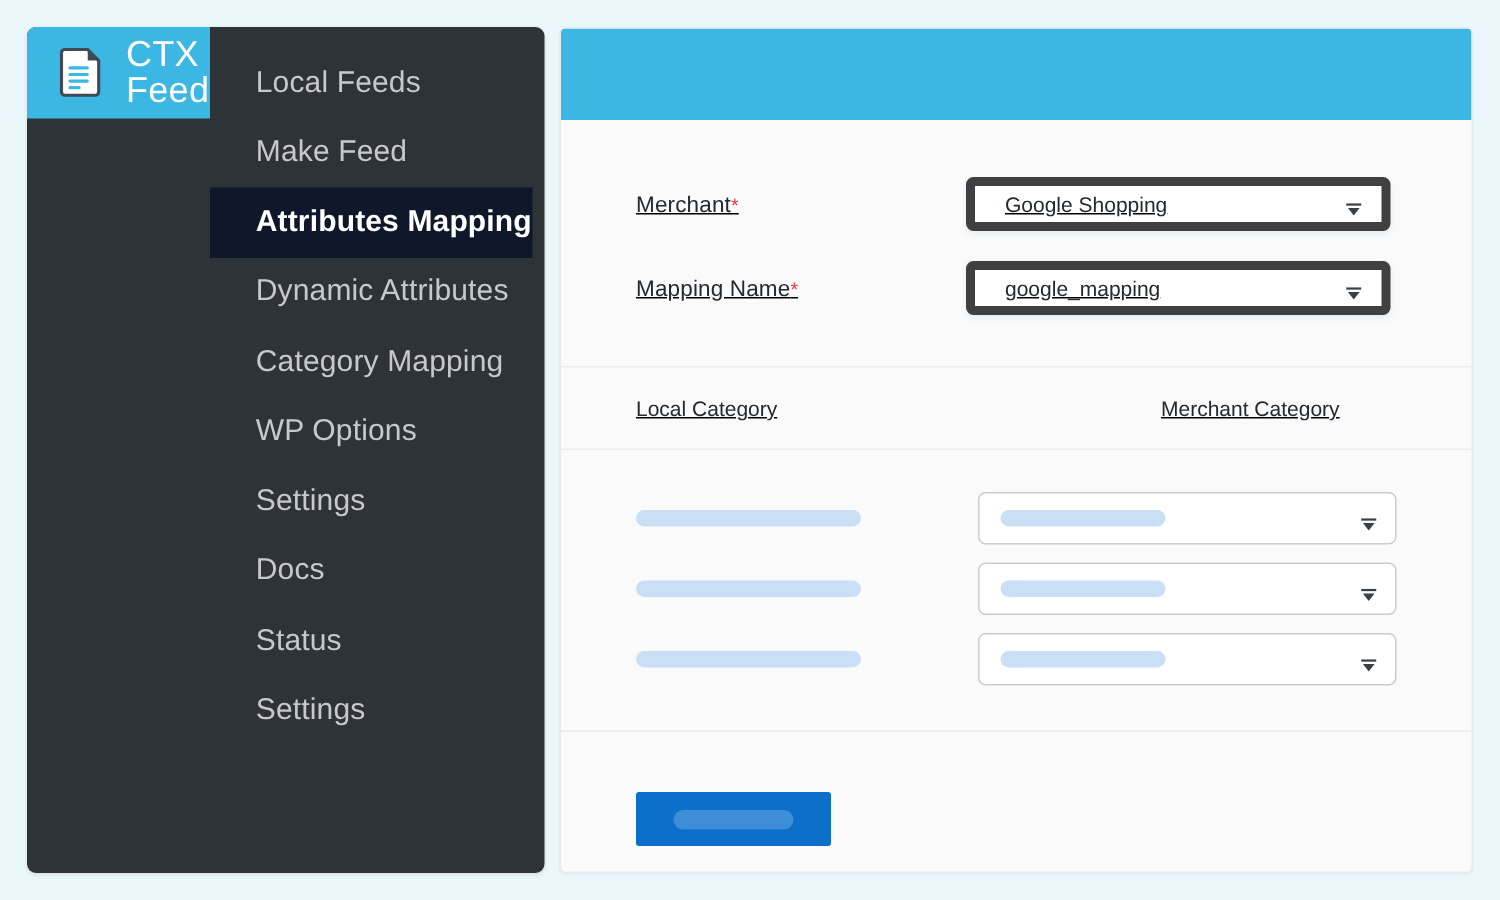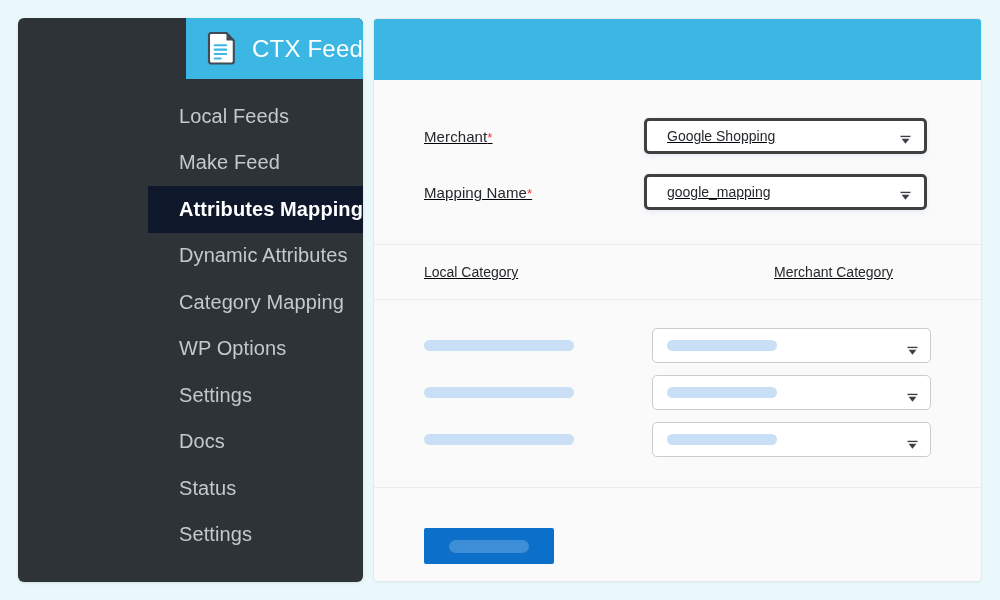--- a/index.html
+++ b/index.html
@@ -26,23 +26,22 @@
   }
 
   
   .sidebar {
     width: 345px;
     flex: 0 0 345px;
     background: #2e3338;
     border-radius: 6px;
     overflow: hidden;
     display: flex;
-    flex-direction: column;
+    flex-direction: row;
     box-shadow: 0 1px 3px rgba(0,0,0,.10);
-    align-items: flex-end;
   }
 
   .sidebar-brand {
     height: 61px;
     flex: 0 0 61px;
     background: #3cb6e3;
     display: flex;
     align-items: center;
     padding-left: 20px;
     gap: 16px;
@@ -135,21 +134,21 @@
   }
 
   .req { color: #f0323c; font-size: 13px; }
 
   .select {
     position: relative;
     width: 283px;
     flex: 0 0 283px;
     height: 36px;
     background: #ffffff;
-    border: 3px solid #404040;
+    border: 6px solid #404040;
     border-radius: 5px;
     display: flex;
     align-items: center;
     padding: 0 30px 0 20px;
     font-size: 14px;
     color: #24292e;
     cursor: pointer;
     box-shadow: 0 2px 5px rgba(60,110,180,.10);
   }
 

